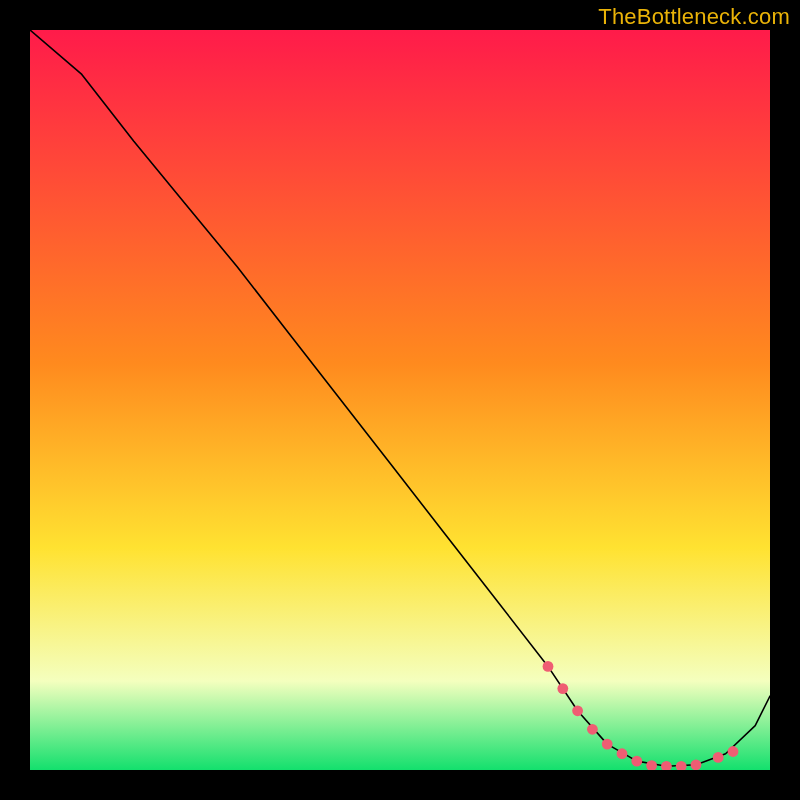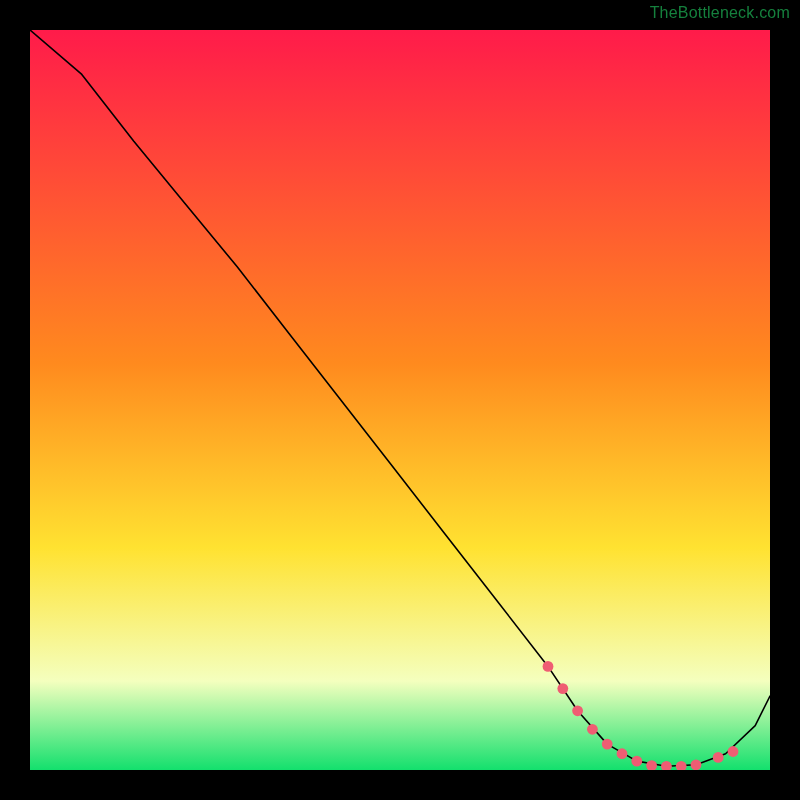--- a/index.html
+++ b/index.html
@@ -14,22 +14,22 @@
   .frame {
     position: relative;
     width: 800px;
     height: 800px;
     background: #000;
   }
   .watermark {
     position: absolute;
     top: 4px;
     right: 10px;
-    color: #15803d;
-    font-size: 16px;
+    color: #eab308;
+    font-size: 22px;
     font-weight: 500;
     letter-spacing: 0.2px;
     z-index: 10;
     margin-left: 12px;
   }
   .plot-bg {
     position: absolute;
     left: 30px;
     top: 30px;
     width: 740px;

